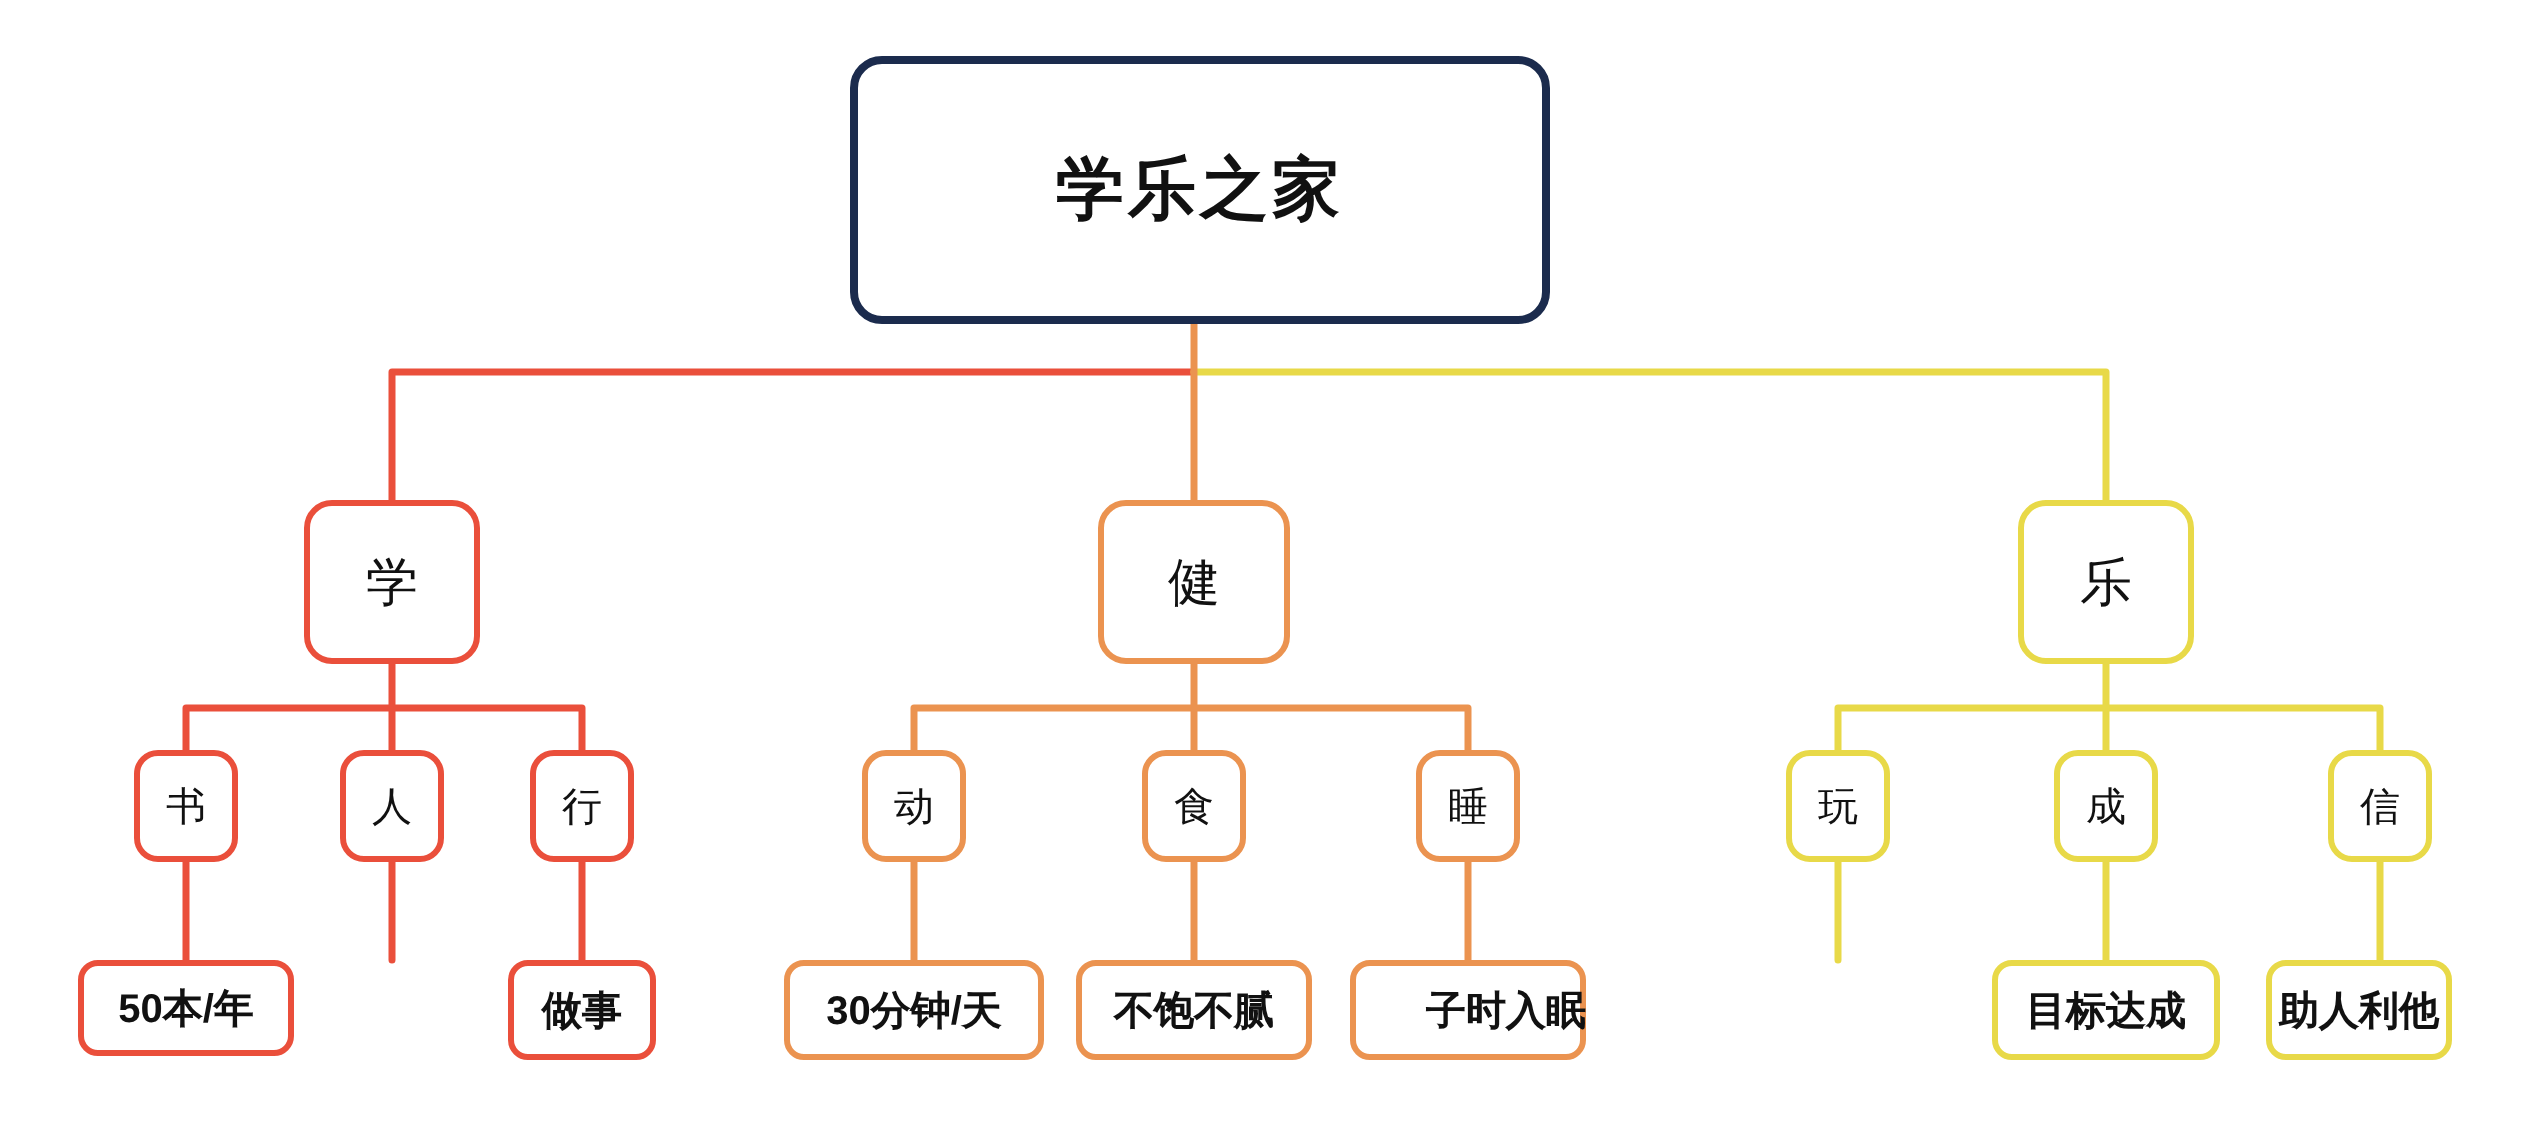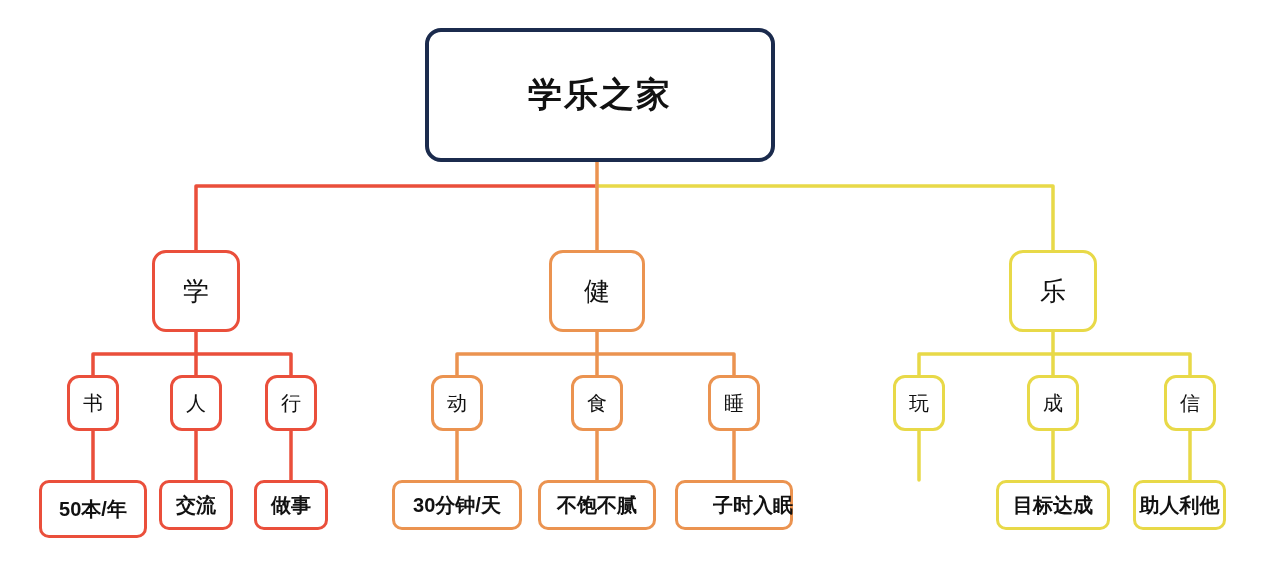--- a/index.html
+++ b/index.html
@@ -43,22 +43,21 @@
   <div class="node sub c-red" style="left:265px;top:375px;width:52px;height:56px;">行</div>
 
   <div class="node sub c-orange" style="left:431px;top:375px;width:52px;height:56px;">动</div>
   <div class="node sub c-orange" style="left:571px;top:375px;width:52px;height:56px;">食</div>
   <div class="node sub c-orange" style="left:708px;top:375px;width:52px;height:56px;">睡</div>
 
   <div class="node sub c-yellow" style="left:893px;top:375px;width:52px;height:56px;">玩</div>
   <div class="node sub c-yellow" style="left:1027px;top:375px;width:52px;height:56px;">成</div>
   <div class="node sub c-yellow" style="left:1164px;top:375px;width:52px;height:56px;">信</div>
 
-  <div class="node leaf c-red" style="left:39px;top:480px;width:108px;height:58px;">50本/年</div>
-  <div class="node leaf c-red" style="left:159px;top:480px;width:74px;height:50px;">交流</div>
+  <div class="node leaf c-red" style="left:39px;top:480px;width:108px;height:48px;">50本/年</div>
   <div class="node leaf c-red" style="left:254px;top:480px;width:74px;height:50px;">做事</div>
 
   <div class="node leaf c-orange" style="left:392px;top:480px;width:130px;height:50px;">30分钟/天</div>
   <div class="node leaf c-orange" style="left:538px;top:480px;width:118px;height:50px;text-align:center;">不饱不腻</div>
   <div class="node leaf c-orange" style="left:675px;top:480px;width:118px;height:50px;padding-left:38px;">子时入眠</div>
 
   <div class="node leaf c-yellow" style="left:996px;top:480px;width:114px;height:50px;">目标达成</div>
   <div class="node leaf c-yellow" style="left:1133px;top:480px;width:93px;height:50px;">助人利他</div>
 
 </div>

